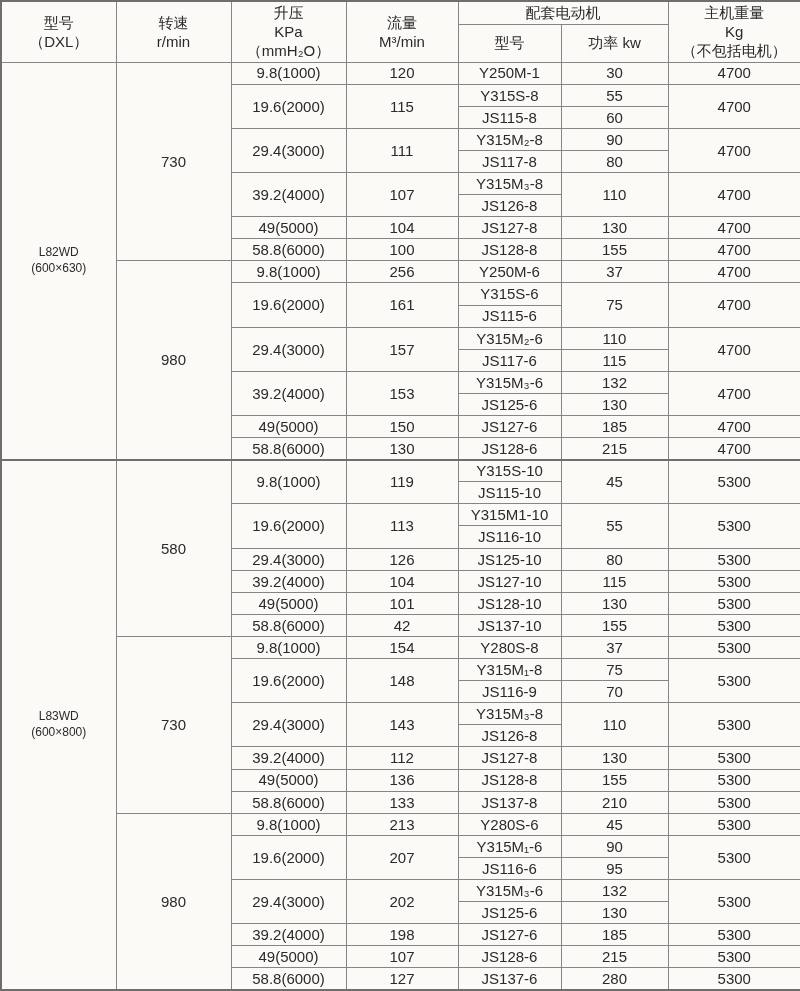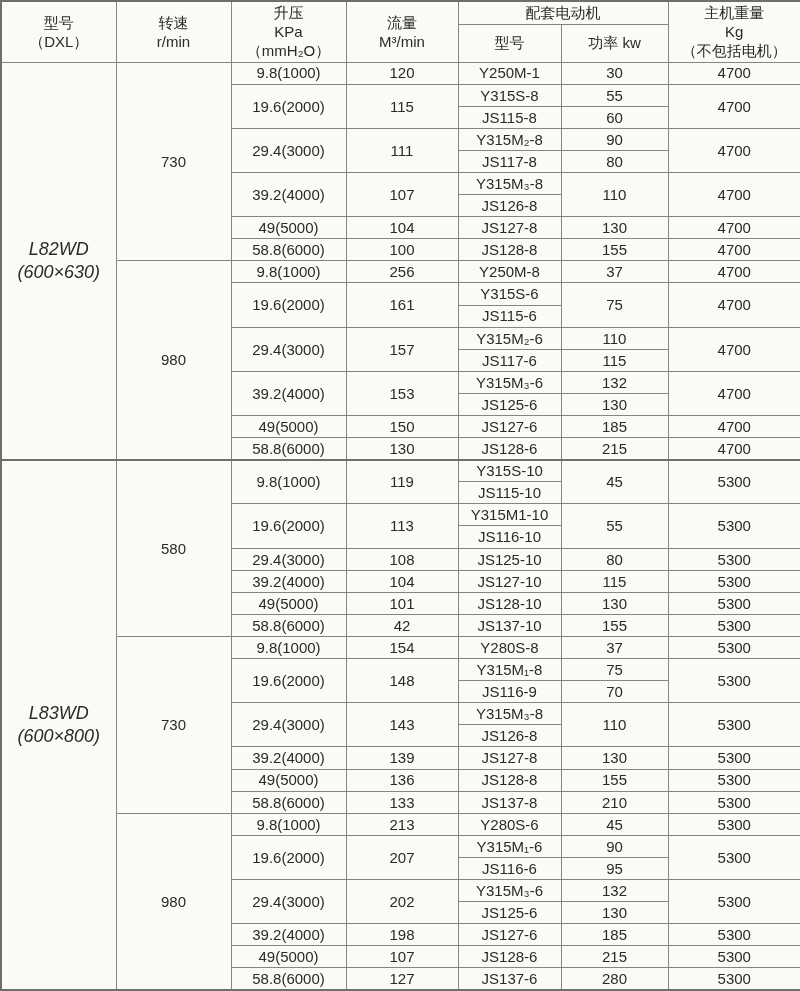--- a/index.html
+++ b/index.html
@@ -30,21 +30,21 @@
     font-weight:400;
     white-space:pre-line;
     line-height:1.28;
     overflow:hidden;
   }
   thead th{font-size:15px;}
   thead tr.h1{height:23px;}
   thead tr.h2{height:38px;}
   tbody tr{height:22px;}
   td.gsep, th.gsep{border-top:2px solid var(--line-heavy);}
-  td.model-cell{font-size:18px;font-style:italic;}
+  td.model-cell{font-size:12px;}
 </style>
 </head>
 <body>
 
 <table class="spec">
   <colgroup>
     <col style="width:115px">
     <col style="width:115px">
     <col style="width:115px">
     <col style="width:112px">
@@ -127,21 +127,21 @@
         <td>58.8(6000)</td>
         <td>100</td>
         <td>JS128-8</td>
         <td>155</td>
         <td>4700</td>
       </tr>
       <tr>
         <td rowspan="9">980</td>
         <td>9.8(1000)</td>
         <td>256</td>
-        <td>Y250M-8</td>
+        <td>Y250M-6</td>
         <td>37</td>
         <td>4700</td>
       </tr>
       <tr>
         <td rowspan="2">19.6(2000)</td>
         <td rowspan="2">161</td>
         <td>Y315S-6</td>
         <td rowspan="2">75</td>
         <td rowspan="2">4700</td>
       </tr>
@@ -202,21 +202,21 @@
         <td rowspan="2">113</td>
         <td>Y315M1-10</td>
         <td rowspan="2">55</td>
         <td rowspan="2">5300</td>
       </tr>
       <tr>
         <td>JS116-10</td>
       </tr>
       <tr>
         <td>29.4(3000)</td>
-        <td>108</td>
+        <td>126</td>
         <td>JS125-10</td>
         <td>80</td>
         <td>5300</td>
       </tr>
       <tr>
         <td>39.2(4000)</td>
         <td>104</td>
         <td>JS127-10</td>
         <td>115</td>
         <td>5300</td>
@@ -259,21 +259,21 @@
         <td rowspan="2">143</td>
         <td>Y315M₃-8</td>
         <td rowspan="2">110</td>
         <td rowspan="2">5300</td>
       </tr>
       <tr>
         <td>JS126-8</td>
       </tr>
       <tr>
         <td>39.2(4000)</td>
-        <td>139</td>
+        <td>112</td>
         <td>JS127-8</td>
         <td>130</td>
         <td>5300</td>
       </tr>
       <tr>
         <td>49(5000)</td>
         <td>136</td>
         <td>JS128-8</td>
         <td>155</td>
         <td>5300</td>

